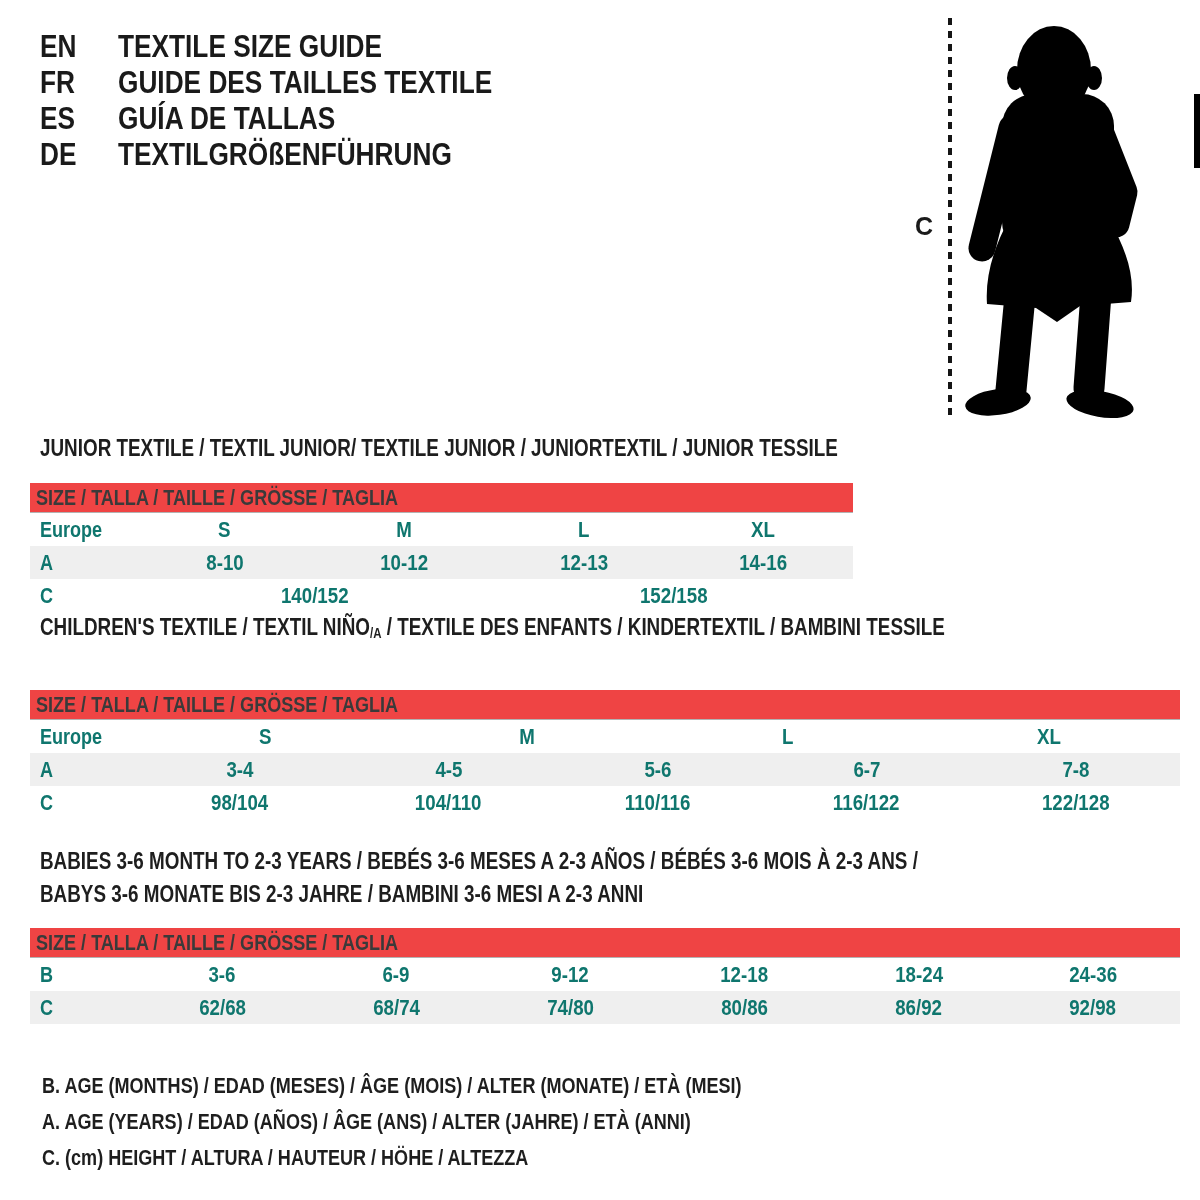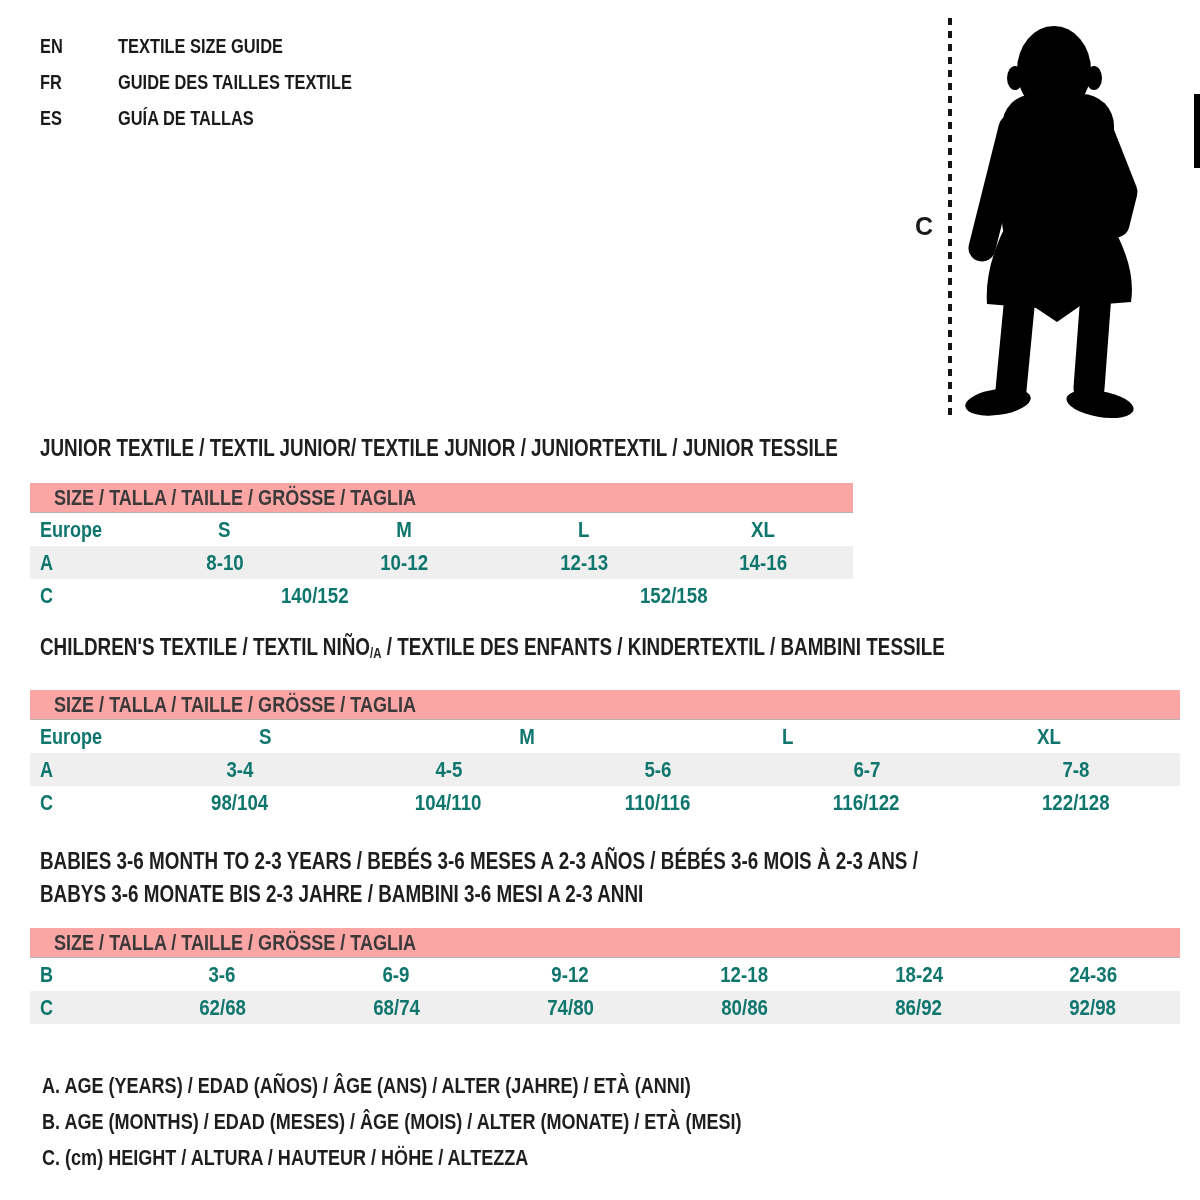--- a/index.html
+++ b/index.html
@@ -3,38 +3,38 @@
 <meta charset="utf-8">
 <style>
   html,body{margin:0;padding:0;background:#fff;}
   #page{position:relative;width:1200px;height:1200px;background:#ffffff;overflow:hidden;
         font-family:"Liberation Sans", sans-serif;font-weight:bold;}
   .cond{display:inline-block;white-space:nowrap;transform:scaleX(0.82);transform-origin:0 50%;}
   .cond-c{display:inline-block;white-space:nowrap;transform:scaleX(0.85);transform-origin:50% 50%;}
 
   
   #lang-block{position:absolute;left:40px;top:28px;}
-  .lang-row{display:flex;height:36px;line-height:36px;font-size:20px;color:#1a1a1a;}
+  .lang-row{display:flex;height:36px;line-height:36px;font-size:32px;color:#1a1a1a;}
   .lang-code{width:78px;}
   .lang-title{flex:1;}
 
   
   #dim-line{position:absolute;left:948px;top:18px;width:4px;height:398px;
             background:repeating-linear-gradient(180deg,#151515 0 7px,transparent 7px 13px);}
   #dim-label{position:absolute;left:915px;top:212px;font-size:25px;color:#1a1a1a;}
   #figure-svg{position:absolute;left:960px;top:20px;}
   #edge-artifact{position:absolute;left:1194px;top:94px;width:6px;height:74px;background:#000;}
 
   
   .section-title{position:absolute;left:40px;font-size:23px;color:#1e1e1e;line-height:33px;}
   .title-line{white-space:nowrap;}
   .subscript{font-size:14px;position:relative;top:3px;}
   .size-table{position:absolute;left:30px;}
-  .table-header{height:30px;background:#fca5a5;border-bottom:1px solid #b3b3b3;color:#3a3a3a;
-                font-size:22px;line-height:30px;padding-left:24px;box-sizing:border-box;}
+  .table-header{height:30px;background:#ef4444;border-bottom:1px solid #b3b3b3;color:#3a3a3a;
+                font-size:22px;line-height:30px;padding-left:6px;box-sizing:border-box;}
   .t-row{display:flex;height:33px;line-height:33px;font-size:22px;color:#0f766e;}
   .t-row.shaded{background:#efefef;}
   .cell.label-cell{width:105px;padding-left:10px;box-sizing:border-box;text-align:left;}
   .cell.value-cell{flex:1;text-align:center;}
 
   
   #legend{position:absolute;left:42px;top:1068px;}
   .legend-line{height:36px;line-height:36px;font-size:22px;color:#1e1e1e;}
 </style>
 </head>
@@ -47,20 +47,24 @@
       <span class="lang-code cond">EN</span>
       <span class="lang-title cond">TEXTILE SIZE GUIDE</span>
     </div>
     <div class="lang-row">
       <span class="lang-code cond">FR</span>
       <span class="lang-title cond">GUIDE DES TAILLES TEXTILE</span>
     </div>
     <div class="lang-row">
       <span class="lang-code cond">ES</span>
       <span class="lang-title cond">GUÍA DE TALLAS</span>
+    </div>
+    <div class="lang-row">
+      <span class="lang-code cond">DE</span>
+      <span class="lang-title cond">TEXTILGRÖßENFÜHRUNG</span>
     </div>
   </div>
 
   <div id="dim-line"></div>
   <span id="dim-label">C</span>
 
   <svg id="figure-svg" width="186" height="400" viewBox="0 0 186 400" xmlns="http://www.w3.org/2000/svg">
     <g fill="#000">
 
       <ellipse cx="94" cy="50" rx="37" ry="44"></ellipse>
@@ -104,21 +108,21 @@
           <div class="cell value-cell"><span class="cond-c">10-12</span></div>
           <div class="cell value-cell"><span class="cond-c">12-13</span></div>
           <div class="cell value-cell"><span class="cond-c">14-16</span></div>
         </div>
         <div class="t-row">
           <div class="cell label-cell"><span class="cond">C</span></div>
           <div class="cell value-cell"><span class="cond-c">140/152</span></div>
           <div class="cell value-cell"><span class="cond-c">152/158</span></div>
         </div>
       </div>
-      <div class="section-title" style="top: 631px;">
+      <div class="section-title" style="top: 611px;">
         <div class="title-line"><span class="cond"><span>CHILDREN'S TEXTILE / TEXTIL NIÑO</span><span class="subscript">/A</span><span> / TEXTILE DES ENFANTS / KINDERTEXTIL / BAMBINI TESSILE</span></span></div>
       </div>
       <div class="size-table" style="top: 690px; width: 1150px;">
         <div class="table-header"><span class="cond">SIZE / TALLA / TAILLE / GRÖSSE / TAGLIA</span></div>
         <div class="t-row">
           <div class="cell label-cell"><span class="cond">Europe</span></div>
           <div class="cell value-cell"><span class="cond-c">S</span></div>
           <div class="cell value-cell"><span class="cond-c">M</span></div>
           <div class="cell value-cell"><span class="cond-c">L</span></div>
           <div class="cell value-cell"><span class="cond-c">XL</span></div>
@@ -161,18 +165,18 @@
           <div class="cell value-cell"><span class="cond-c">68/74</span></div>
           <div class="cell value-cell"><span class="cond-c">74/80</span></div>
           <div class="cell value-cell"><span class="cond-c">80/86</span></div>
           <div class="cell value-cell"><span class="cond-c">86/92</span></div>
           <div class="cell value-cell"><span class="cond-c">92/98</span></div>
         </div>
       </div>
     </div>
 
   <div id="legend">
+    <div class="legend-line"><span class="cond">B. AGE (MONTHS) / EDAD (MESES) / ÂGE (MOIS) / ALTER (MONATE) / ETÀ (MESI)</span></div>
     <div class="legend-line"><span class="cond">A. AGE (YEARS) / EDAD (AÑOS) / ÂGE (ANS) / ALTER (JAHRE) / ETÀ (ANNI)</span></div>
-    <div class="legend-line"><span class="cond">B. AGE (MONTHS) / EDAD (MESES) / ÂGE (MOIS) / ALTER (MONATE) / ETÀ (MESI)</span></div>
     <div class="legend-line"><span class="cond">C. (cm) HEIGHT / ALTURA / HAUTEUR / HÖHE / ALTEZZA</span></div>
   </div>
 
 </div>
 
 </body></html>

